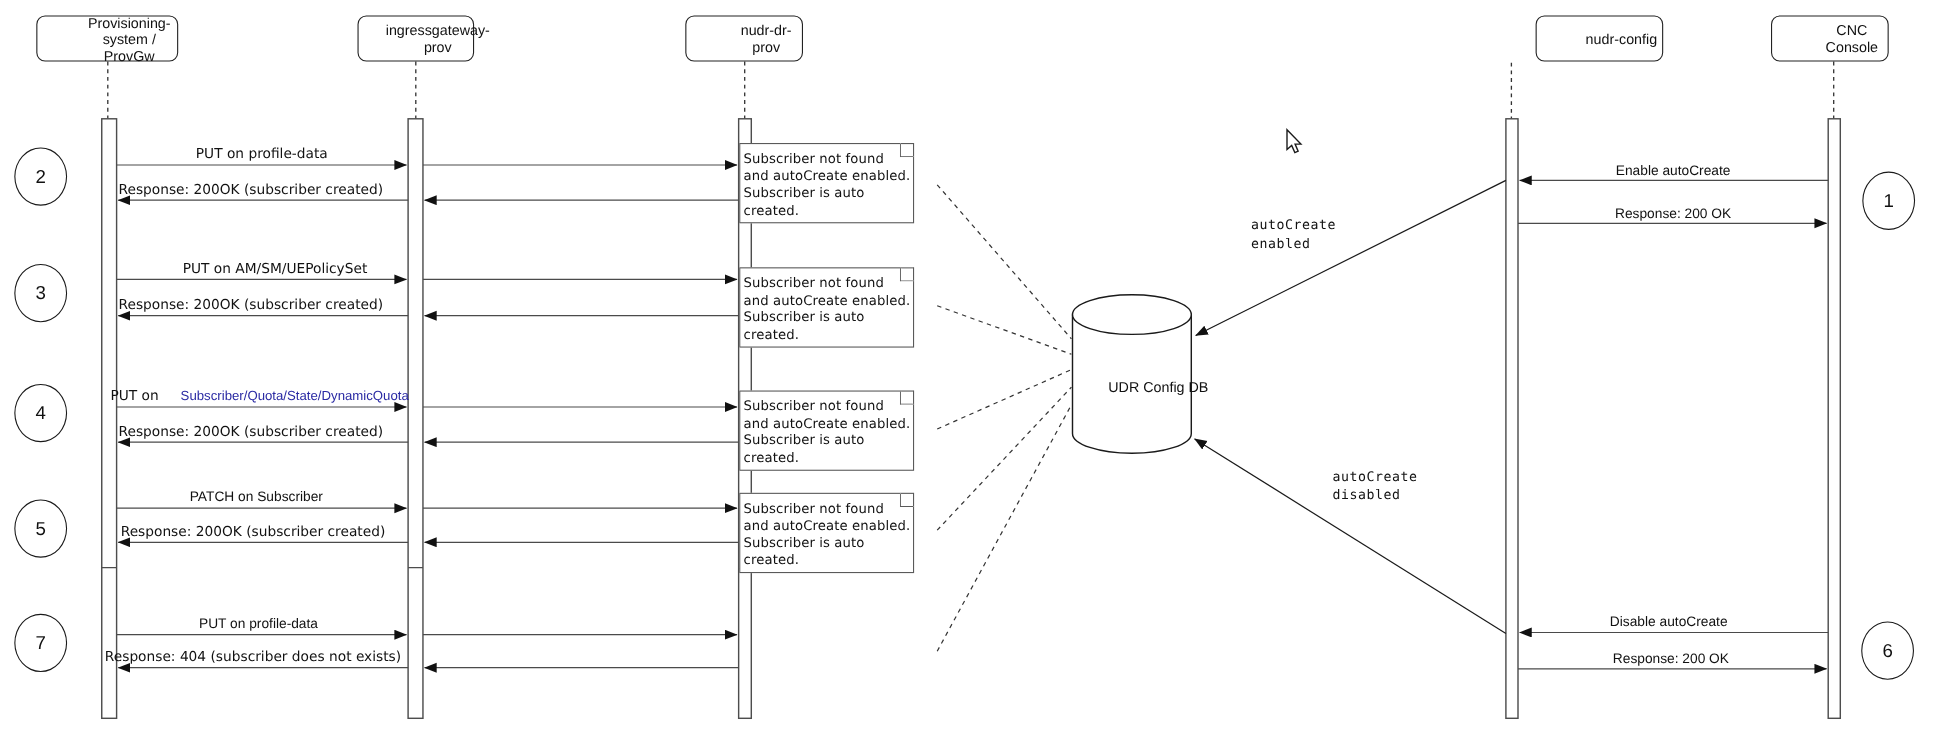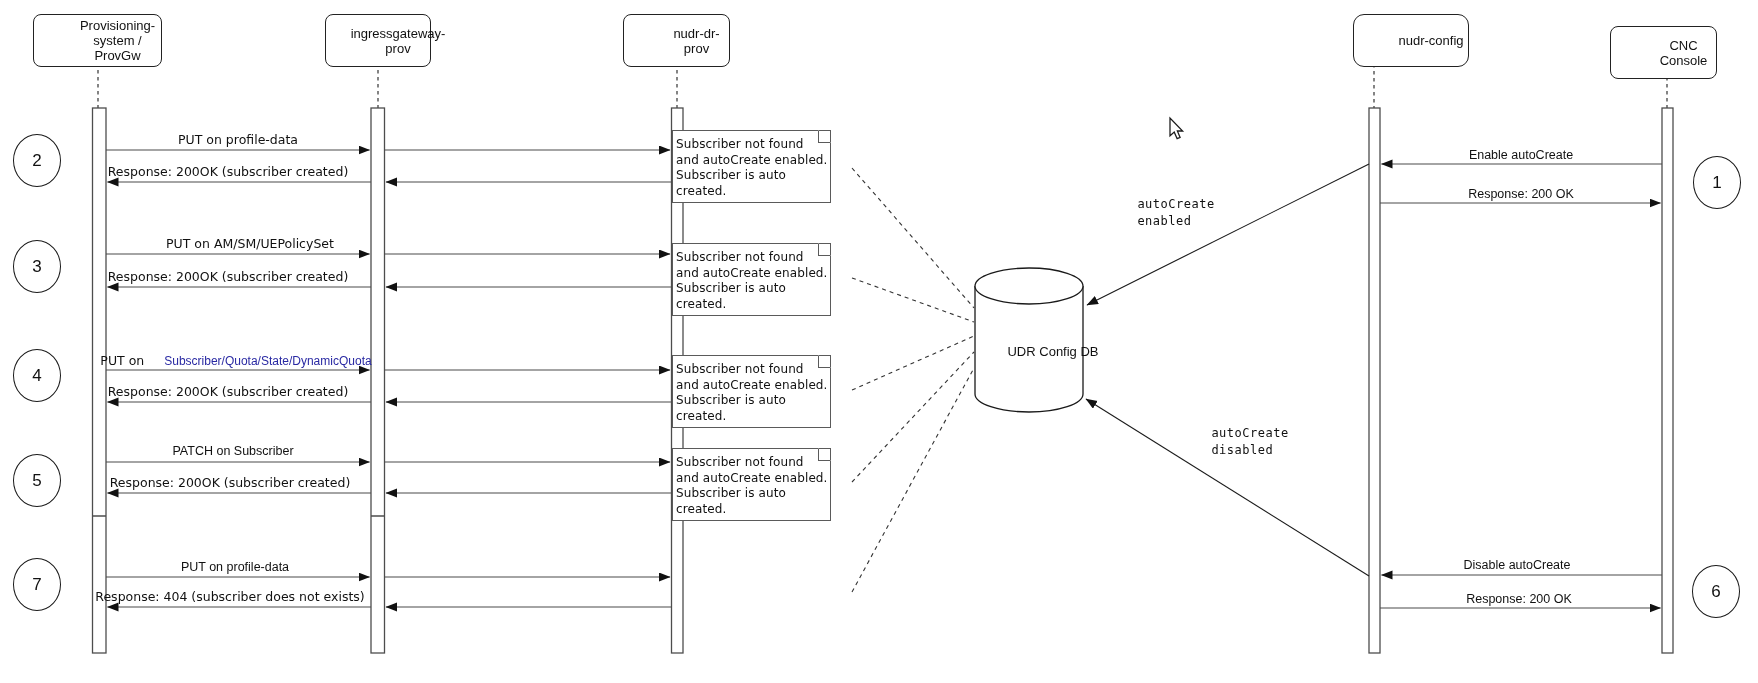--- a/index.html
+++ b/index.html
@@ -1,20 +1,20 @@
 <!DOCTYPE html>
 <html><head>
 <meta charset="utf-8">
 <style>
   html,body{margin:0;padding:0;background:#ffffff;}
   #canvas{position:relative;width:1758px;height:683px;background:#ffffff;overflow:hidden;
           font-family:"Liberation Sans",sans-serif;color:#111;}
   #underlay{position:absolute;left:0;top:0;}
 
-  .pbox{position:absolute;top:14px;height:53px;border:1.4px solid #222;border-radius:8px;
+  .pbox{position:absolute;top:14px;height:42px;border:1.4px solid #222;border-radius:8px;
         background:#fff;display:flex;align-items:center;justify-content:center;text-align:center;
         font:13px/15px "Liberation Sans",sans-serif;white-space:pre-line;box-sizing:border-box;padding-left:40px;}
 
   .lbl{position:absolute;transform:translateX(-50%);white-space:nowrap;background:transparent;}
   .f-wide{font:12.5px "DejaVu Sans",sans-serif;}
   .f-nar{font:12.5px "Liberation Sans",sans-serif;}
   .f-path{font:12px "Liberation Sans",sans-serif;margin-left:16px;}
 
   .note{position:absolute;left:672px;width:159px;box-sizing:border-box;border:1.3px solid #5a5a5a;
         background:#fff;font:12px/15.5px "DejaVu Sans",sans-serif;letter-spacing:.1px;
@@ -119,22 +119,22 @@
     <g transform="translate(1170,118) scale(1.15)">
       <path d="M0,0 L0,15.5 L3.7,12.3 L6.2,18 L8.8,16.9 L6.4,11.3 L11,11.3 Z" fill="#ffffff" stroke="#1a1a1a" stroke-width="1.1"></path>
     </g>
   </svg>
 
   <div class="pbox" style="left:33px;width:129px;"><span>Provisioning-
 system / ProvGw</span></div>
   <div class="pbox" style="left:325px;width:106px;"><span>ingressgateway-
 prov</span></div>
   <div class="pbox" style="left:623px;width:107px;"><span>nudr-dr-prov</span></div>
-  <div class="pbox" style="left:1353px;width:116px;border-radius:11px;"><span>nudr-config</span></div>
-  <div class="pbox" style="left:1610px;width:107px;margin-top:12px;"><span>CNC Console</span></div>
+  <div class="pbox" style="left:1396px;width:116px;"><span>nudr-config</span></div>
+  <div class="pbox" style="left:1610px;width:107px;"><span>CNC Console</span></div>
 
   <div class="circle" style="left:13px;top:134px;">
       <span>2</span>
     </div>
   <div class="circle" style="left:13px;top:240px;">
       <span>3</span>
     </div>
   <div class="circle" style="left:13px;top:349px;">
       <span>4</span>
     </div>

